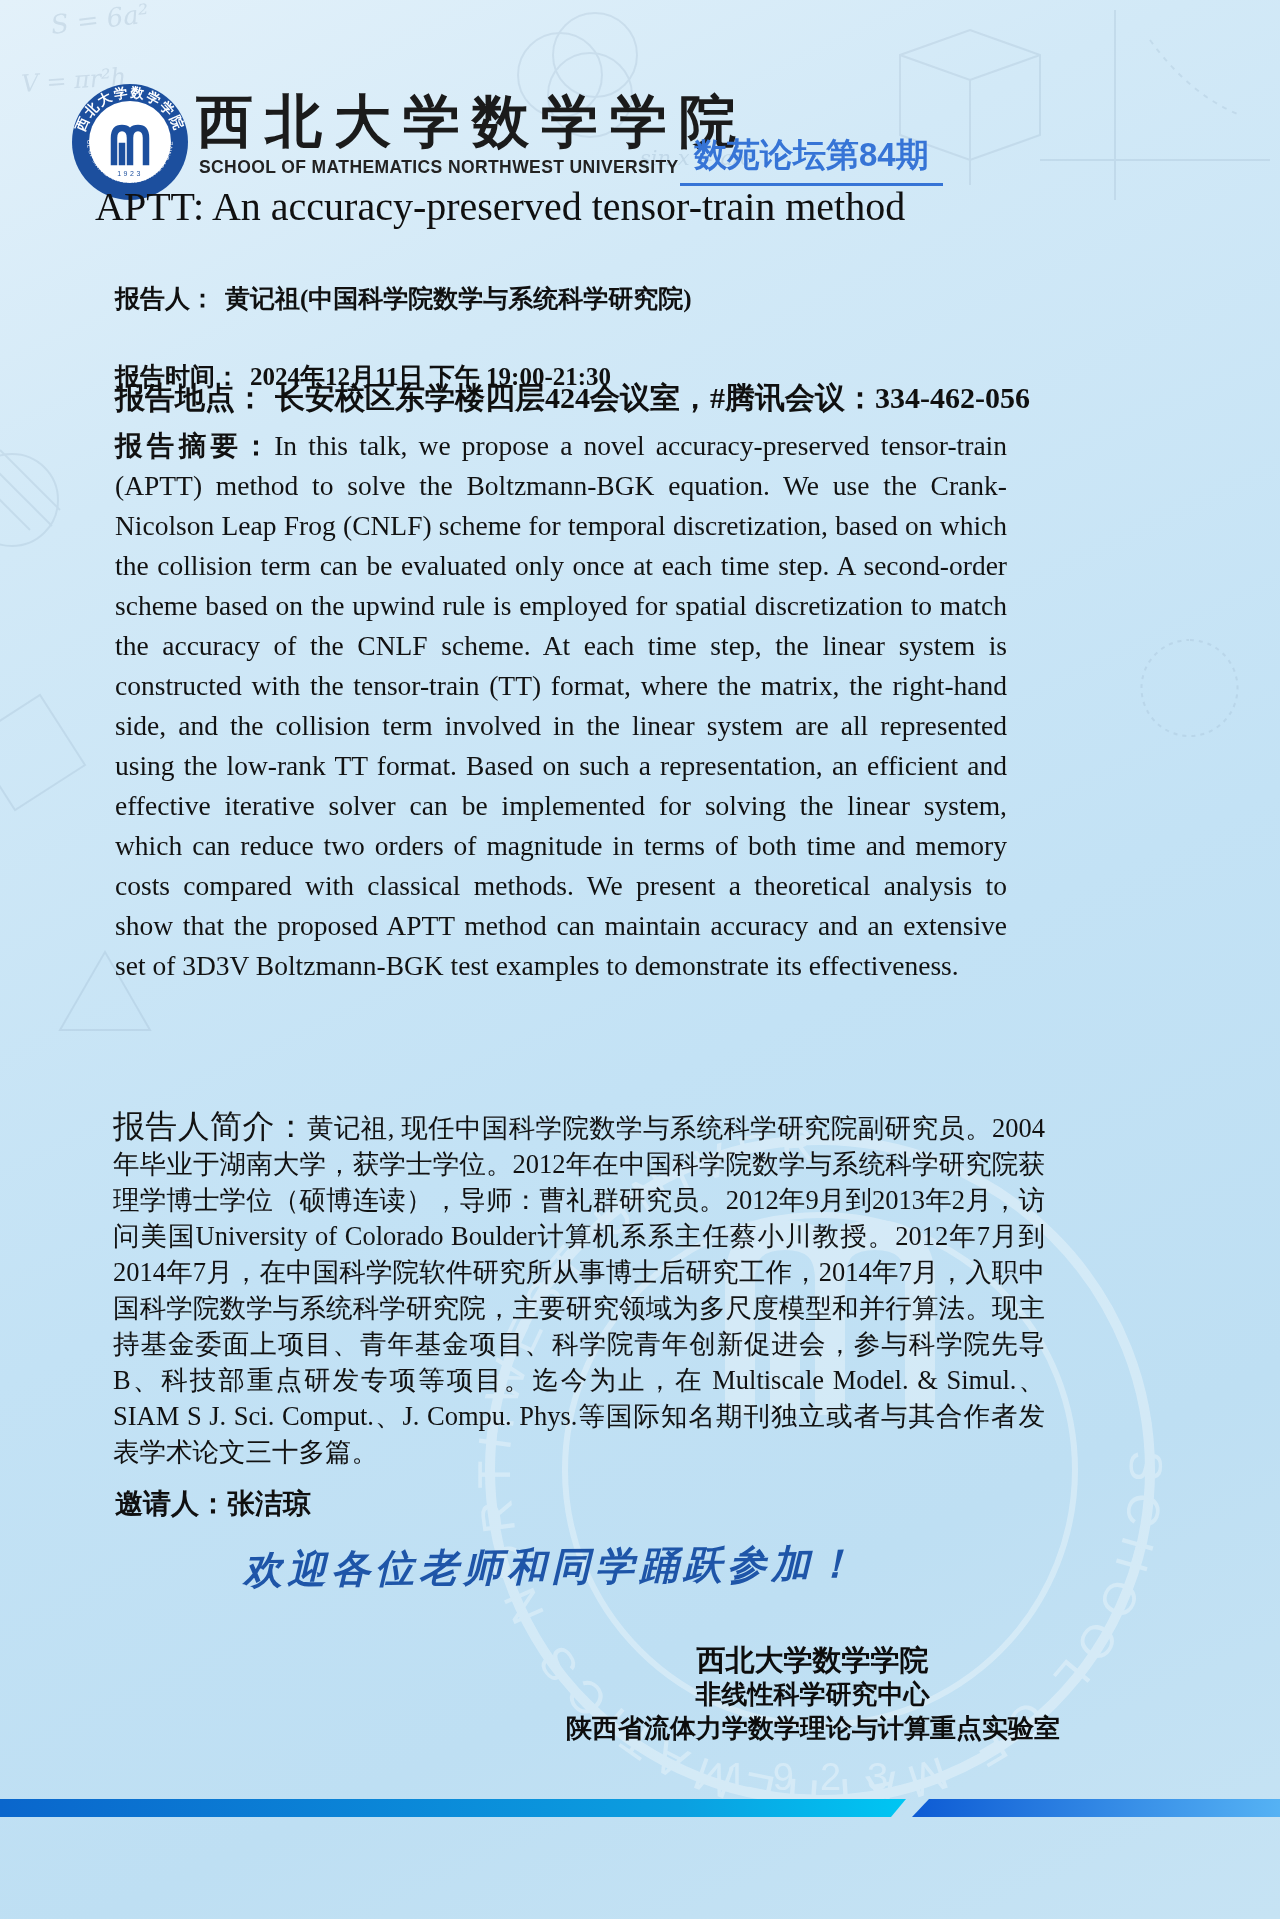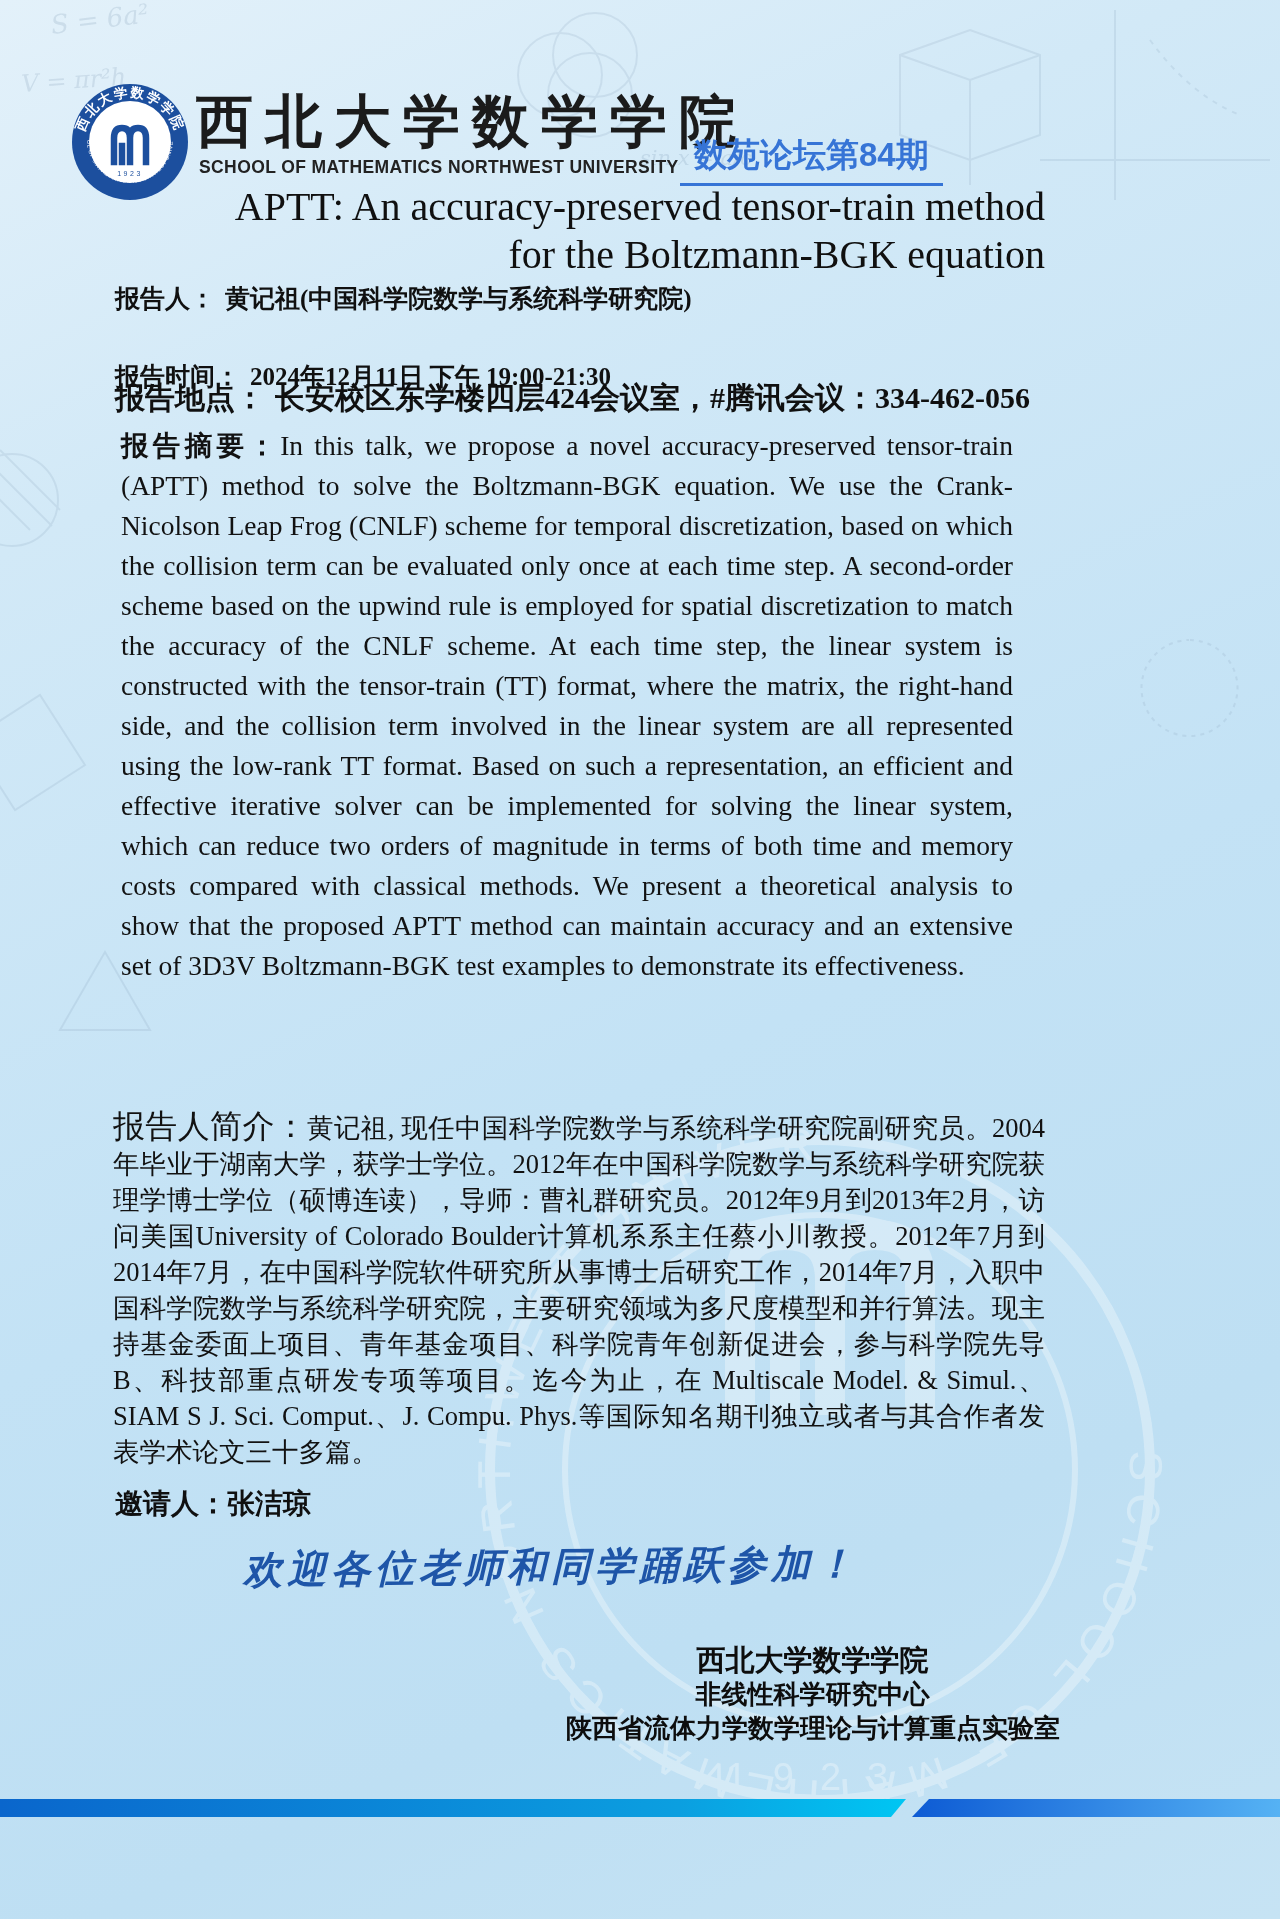--- a/index.html
+++ b/index.html
@@ -28,30 +28,30 @@
     font-family:"Liberation Sans","DejaVu Sans",sans-serif;white-space:nowrap;
   }
   .forum{
     position:absolute;left:680px;top:133px;
     font-size:33px;font-weight:700;color:#3674d6;
     font-family:"Liberation Sans","DejaVu Sans",sans-serif;
     border-bottom:3px solid #3674d6;padding:0 14px 5px 14px;white-space:nowrap;
   }
   .title{
     position:absolute;left:95px;top:183px;width:950px;
-    text-align:right;font-size:40px;line-height:48px;color:#101010;white-space:nowrap;
+    text-align:left;font-size:40px;line-height:48px;color:#101010;white-space:nowrap;
   }
   .info-line{position:absolute;left:115px;white-space:nowrap;font-size:25px;font-weight:700;color:#101010;}
   .info-speaker{top:282px;}
   .info-time{top:332px;margin-top:28px;}
   .info-venue{top:378px;font-size:30px;}
   .info-line .lbl{margin-right:10px;}
 
   .abstract{
-    position:absolute;left:121px;top:426px;width:892px;
+    position:absolute;left:115px;top:426px;width:892px;
     font-size:27.5px;line-height:40px;text-align:justify;color:#121212;
   }
   .abstract .lbl{font-weight:700;}
   .bio{
     position:absolute;left:113px;top:1108px;width:932px;
     font-size:26.5px;line-height:36px;text-align:justify;color:#121212;
   }
   .bio .lbl{font-weight:400;font-size:32px;}
   .invite{
     position:absolute;left:115px;top:1485px;
@@ -137,21 +137,20 @@
       </g>
       <text x="60" y="94" text-anchor="middle" font-family="Liberation Sans, sans-serif" font-size="7" letter-spacing="2.5" fill="#1c4f9e">1923</text>
     </svg>
 
     <div class="school-cn">西北大学数学学院</div>
     <div class="school-en">SCHOOL OF MATHEMATICS NORTHWEST UNIVERSITY</div>
     <div class="forum">数苑论坛第84期</div>
 
     <div class="title">
       <div>APTT: An accuracy-preserved tensor-train method</div>
-      <div>for the Boltzmann-BGK equation</div>
     </div>
 
     <div class="info-line info-speaker">
       <span class="lbl">报告人：</span><span>黄记祖(中国科学院数学与系统科学研究院)</span>
     </div>
     <div class="info-line info-time">
       <span class="lbl">报告时间：</span><span>2024年12月11日  下午 19:00-21:30</span>
     </div>
     <div class="info-line info-venue">
       <span class="lbl">报告地点：</span><span>长安校区东学楼四层424会议室，#腾讯会议：334-462-056</span>

